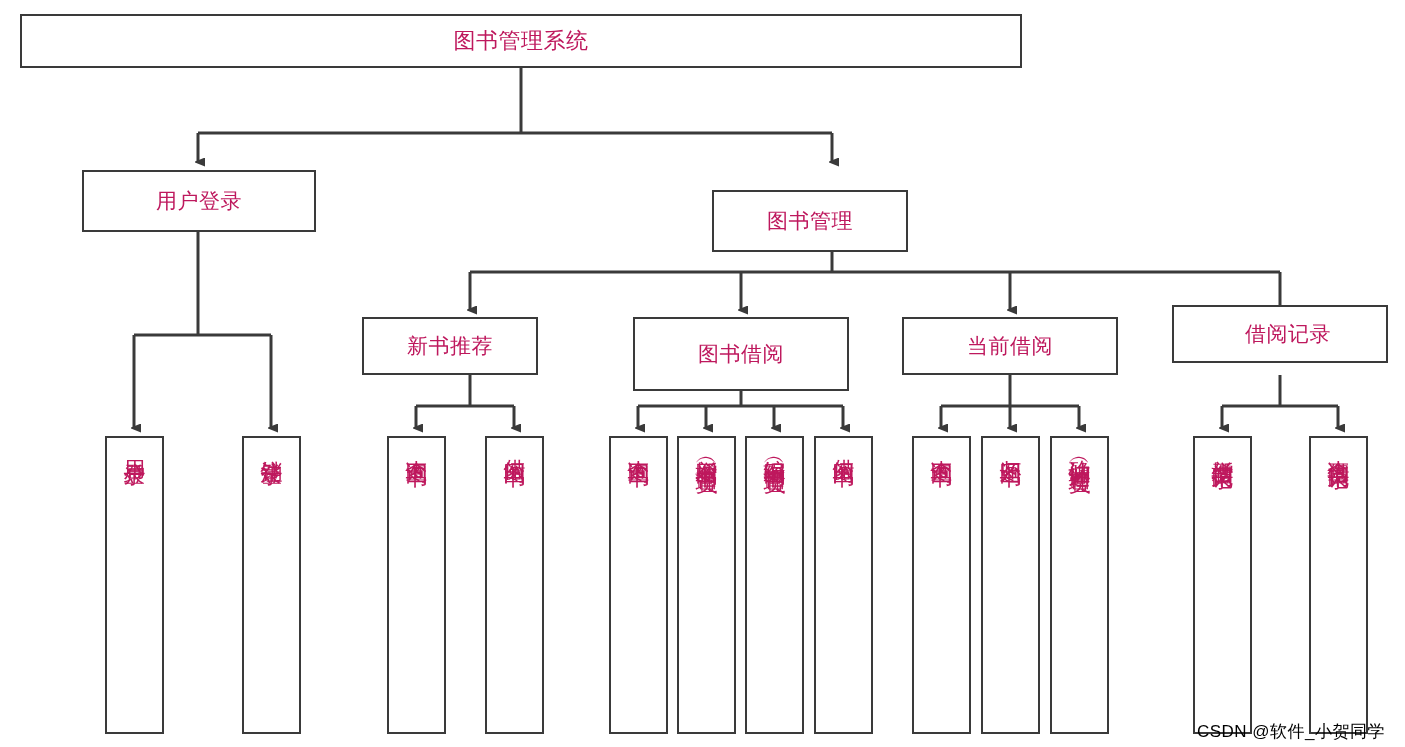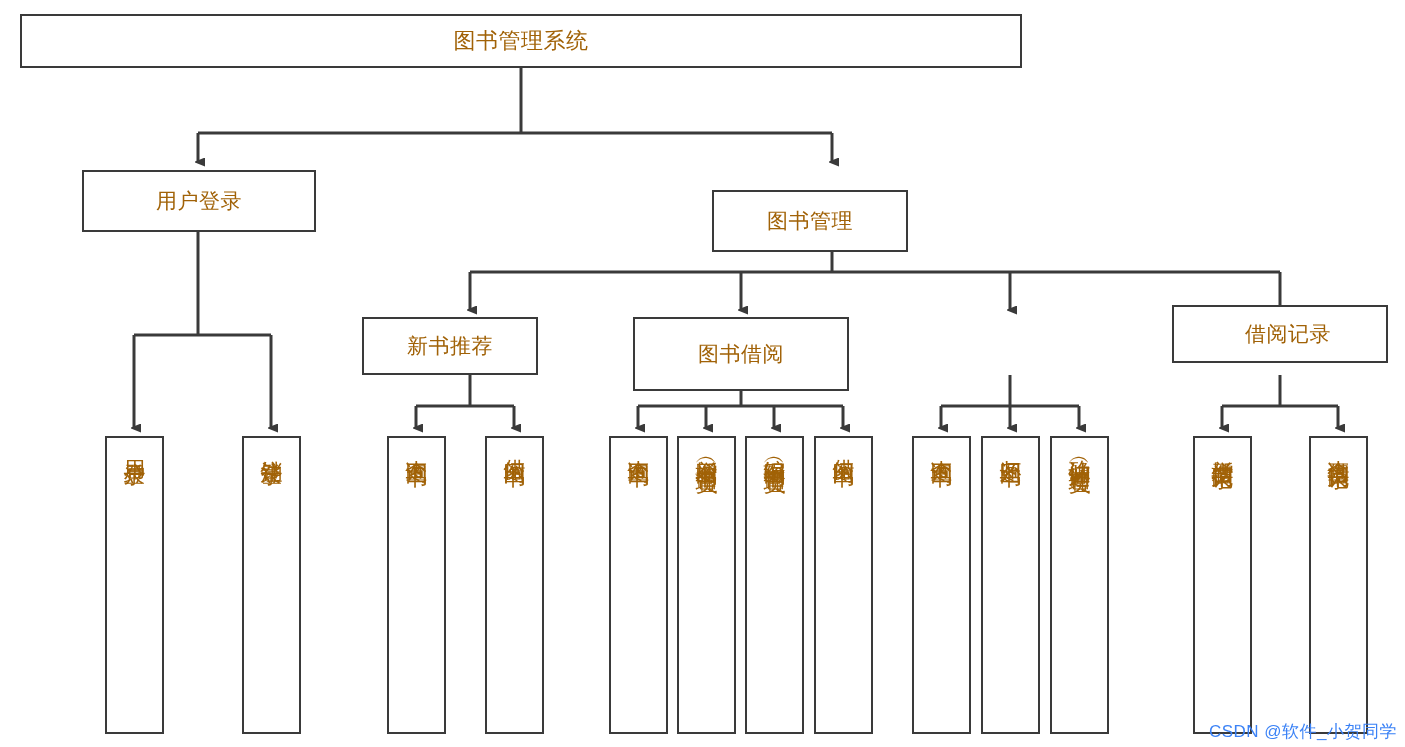--- a/index.html
+++ b/index.html
@@ -37,21 +37,21 @@
     display: flex;
     align-items: center;
     justify-content: center;
     color: #1b1b1b;
   }
   .node-label {
     display: block;
     text-align: center;
     line-height: 1.12;
     white-space: nowrap;
-    color: #a16207;
+    color: #be185d;
   }
   
   .node.horiz .node-label {
     font-size: 21px;
     letter-spacing: 0.5px;
   }
   .node.root .node-label {
     font-size: 22px;
   }
   
@@ -68,24 +68,24 @@
     letter-spacing: 2px;
     white-space: nowrap;
     height: auto;
     max-height: 290px;
   }
   .node.vert.tall .node-label {
     max-height: 292px;
   }
   .watermark {
     position: absolute;
-    right: 8px;
+    right: 20px;
     bottom: 4px;
     font-size: 17px;
-    color: #3b82f6;
+    color: #000000;
     letter-spacing: 0.5px;
     user-select: none;
     white-space: nowrap;
   }
 </style>
 </head>
 <body>
 
 <div id="diagram-root">
 
@@ -152,20 +152,23 @@
   </div>
 
   <div class="node horiz" style="left:362px; top:317px; width:176px; height:58px;">
     <span class="node-label">新书推荐</span>
   </div>
 
   <div class="node horiz" style="left:633px; top:317px; width:216px; height:74px;">
     <span class="node-label">图书借阅</span>
   </div>
 
+  <div class="node horiz" style="left:902px; top:317px; width:216px; height:58px;">
+    <span class="node-label">当前借阅</span>
+  </div>
 
   <div class="node horiz" style="left:1172px; top:305px; width:216px; height:58px;padding-left:16px;">
     <span class="node-label">借阅记录</span>
   </div>
 
   <div class="node vert" style="left:105px; top:436px; width:59px; height:298px;">
     <span class="node-label">用户登录</span>
   </div>
 
   <div class="node vert" style="left:242px; top:436px; width:59px; height:298px;">

